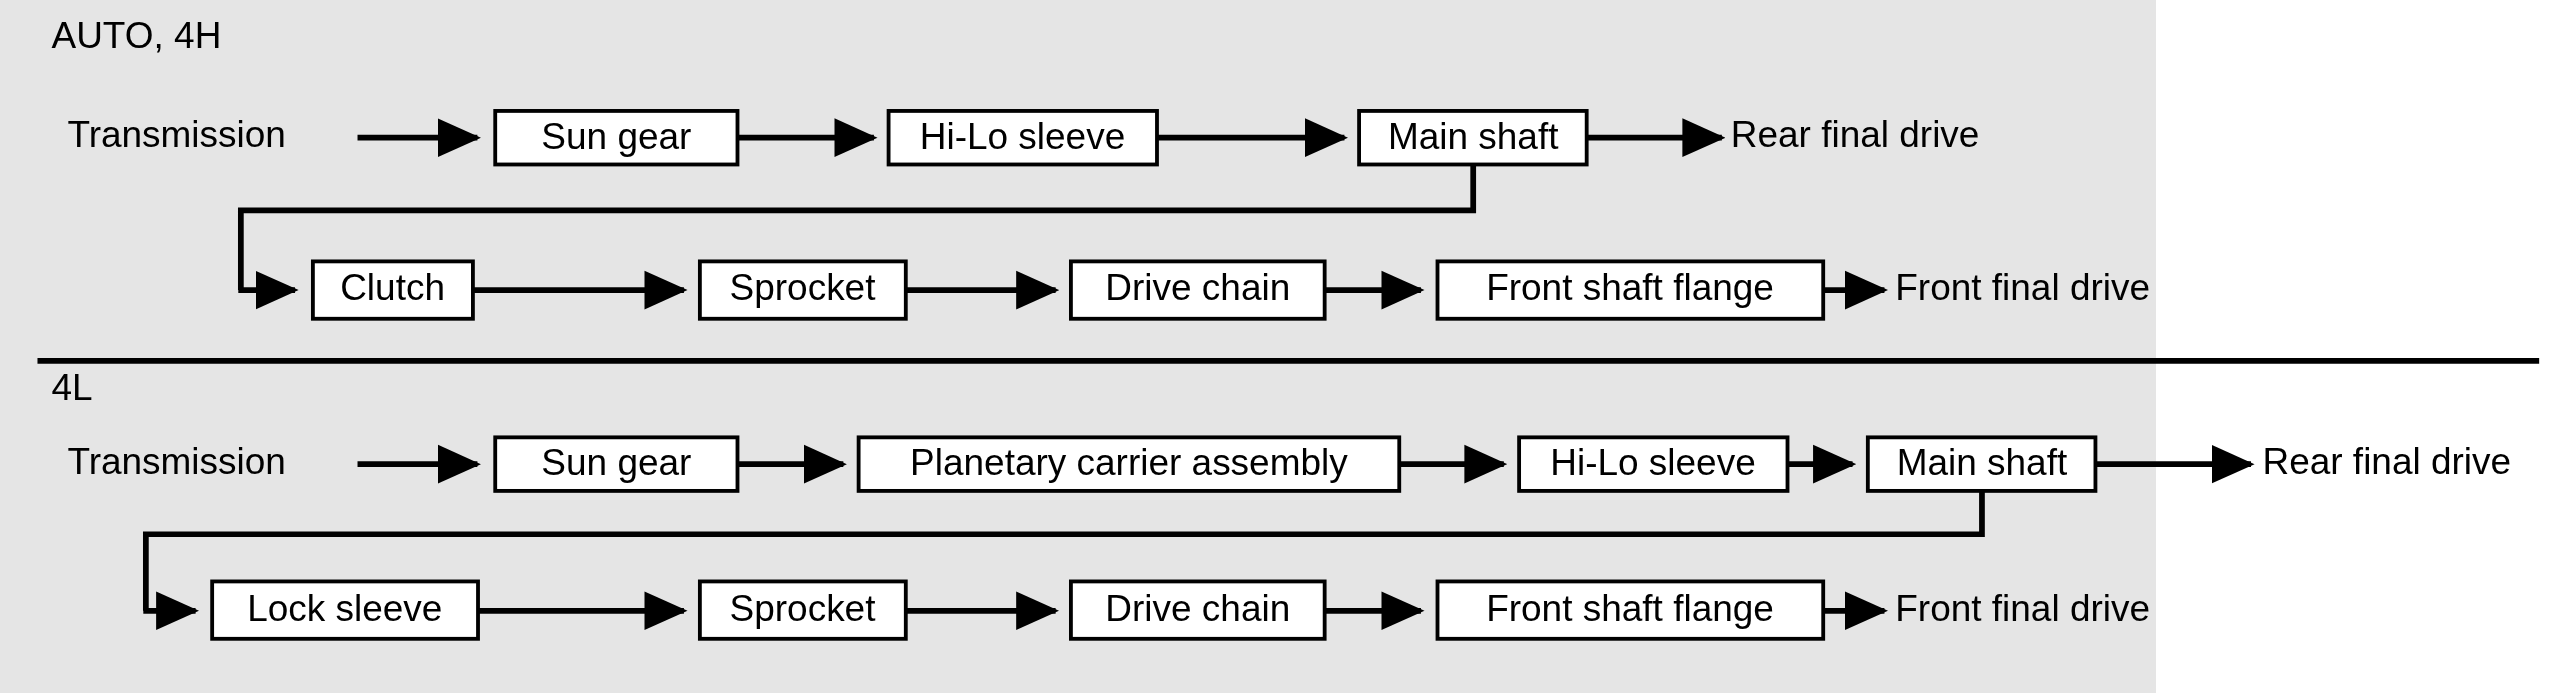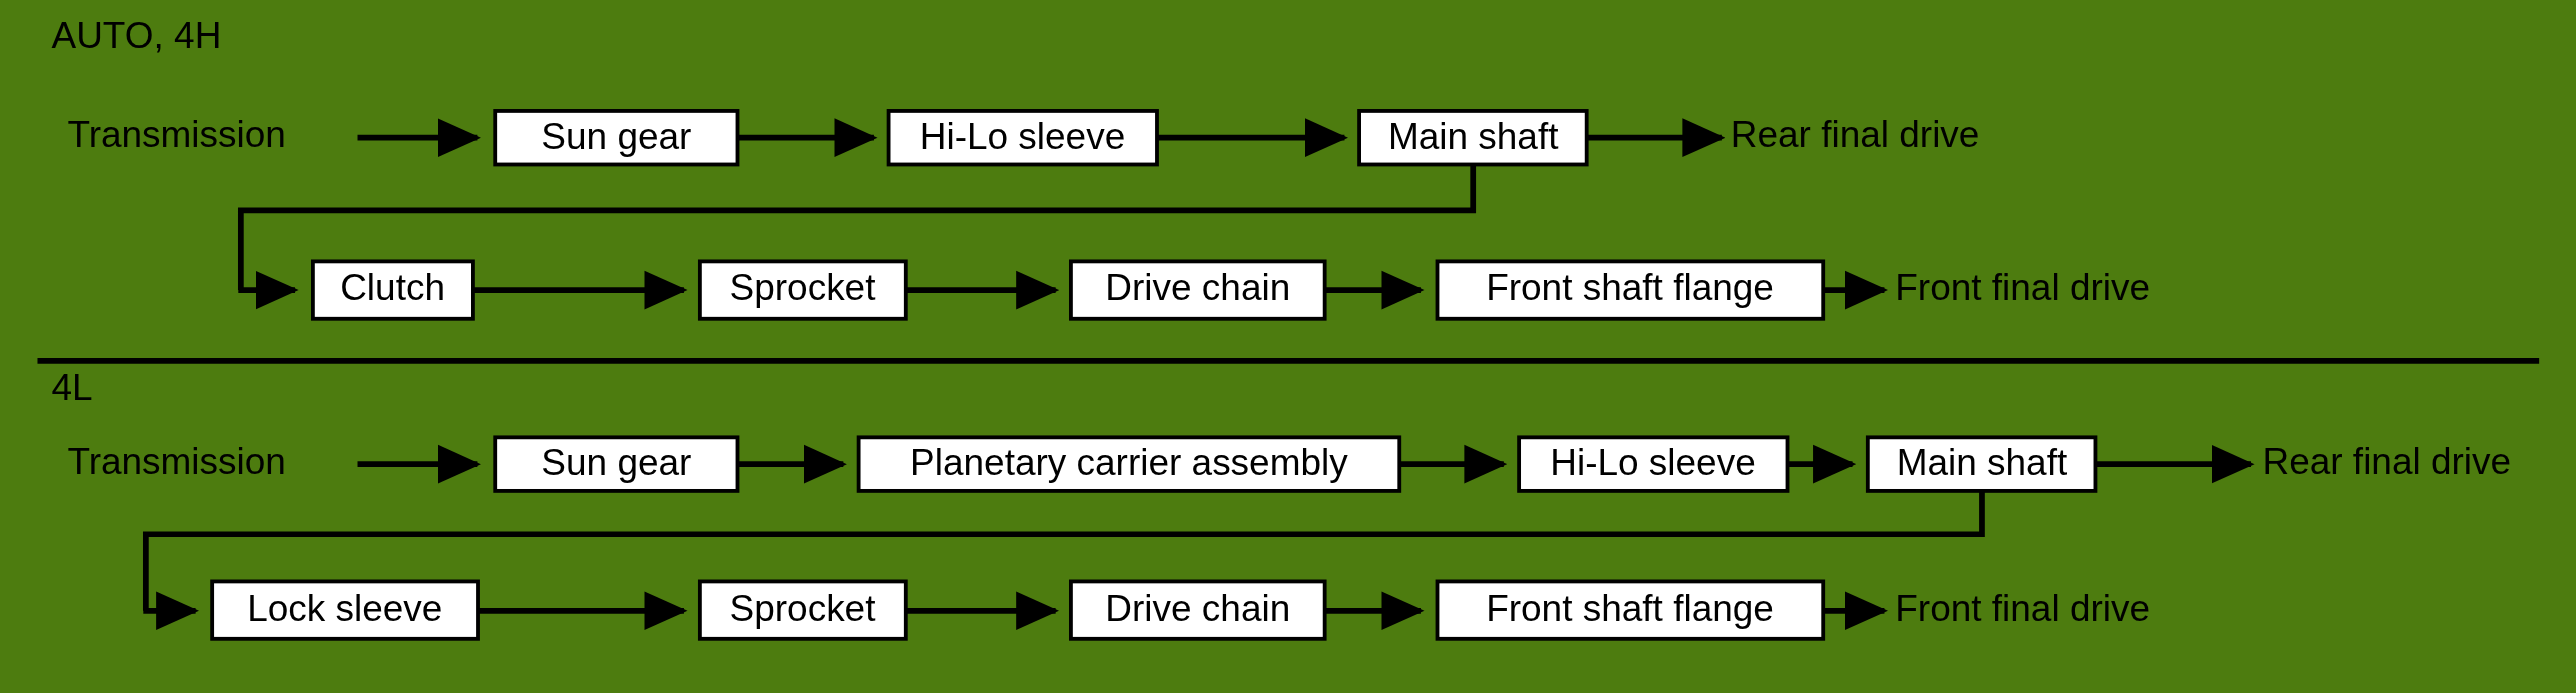--- a/index.html
+++ b/index.html
@@ -8,23 +8,23 @@
     background: #ffffff;
   }
   body {
     width: 2576px;
     height: 693px;
     font-family: "Liberation Sans", sans-serif;
     overflow: hidden;
   }
   #diagram-root {
     position: relative;
-    width: 2576px;
+    width: 2156px;
     height: 693px;
-    background: #4d7c0f;
+    background: #e5e5e5;
   }
   svg#flow {
     display: block;
     width: 2576px;
     height: 693px;
   }
   .box-rect {
     fill: #ffffff;
     stroke: #000000;
     stroke-width: 6;

